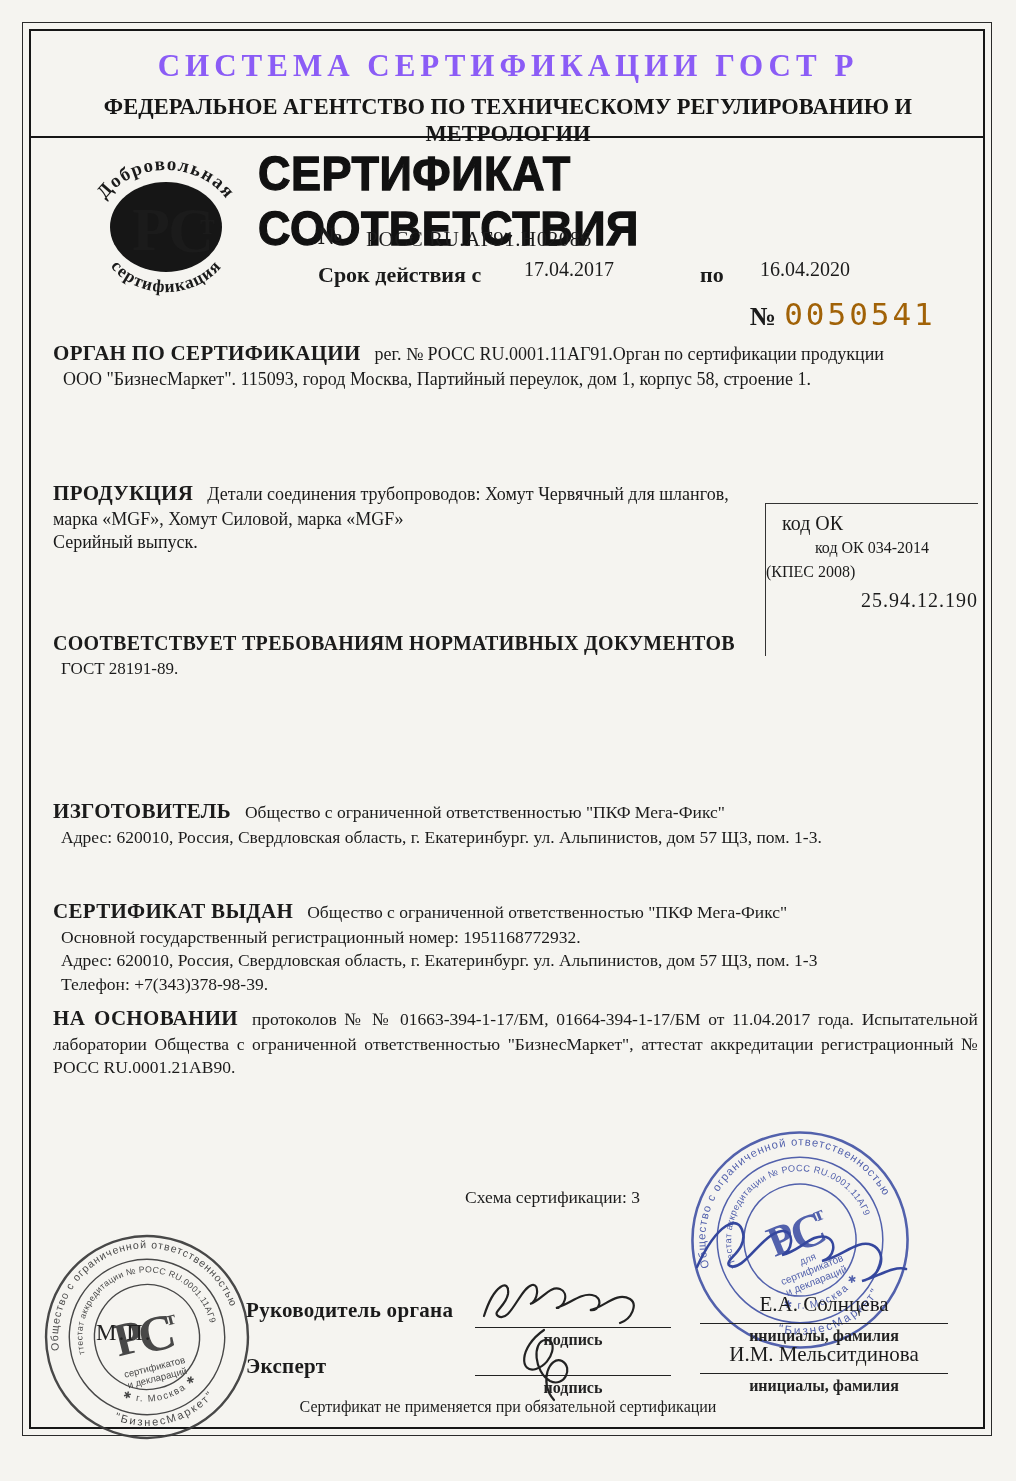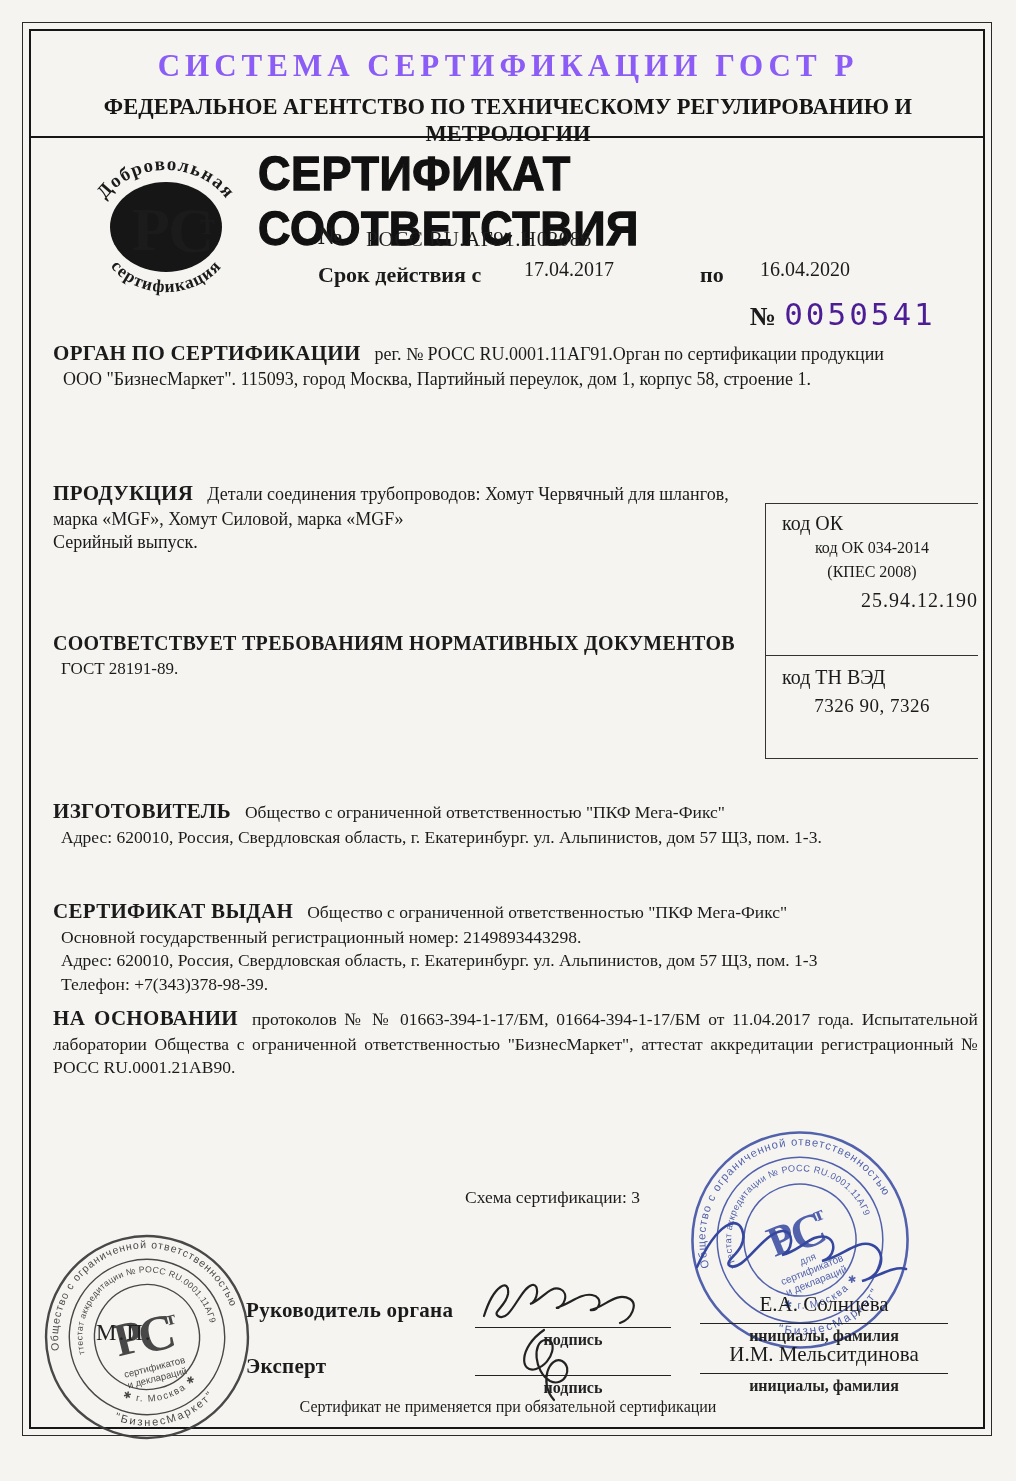--- a/index.html
+++ b/index.html
@@ -24,31 +24,31 @@
         font-family:"Liberation Sans", sans-serif; font-weight:bold; font-size:45px;
         letter-spacing:0.5px; color:#111; -webkit-text-stroke:1.2px #111; transform:scaleY(1.05);}
   .num-row{position:absolute; left:318px; top:222px; font-size:25px; font-weight:bold;}
   .num-val{position:absolute; left:366px; top:227px; font-size:21px; letter-spacing:0.5px;}
   .validity-label{position:absolute; left:318px; top:262px; font-size:22px; font-weight:bold;}
   .validity-from{position:absolute; left:524px; top:258px; font-size:20px;}
   .validity-po{position:absolute; left:700px; top:262px; font-size:22px; font-weight:bold;}
   .validity-to{position:absolute; left:760px; top:258px; font-size:20px;}
   .blank-num{position:absolute; left:750px; top:296px; font-size:26px; font-weight:bold;}
   .blank-num .digits{font-family:"DejaVu Sans Mono", monospace; font-size:31px; font-weight:normal;
-        letter-spacing:3px; color:#4c1d95; margin-left:8px;}
+        letter-spacing:3px; color:#a16207; margin-left:8px;}
 
   .sec{position:absolute; left:53px; width:925px; font-size:18px; line-height:1.32;}
   .sec b{font-size:21px; letter-spacing:0.3px;}
   .gap{display:inline-block; width:14px;}
 
   .okbox{position:absolute; left:765px; top:503px; width:212px; height:152px;
          border-top:1.5px solid #333; border-left:1.5px solid #333; font-size:16px;}
   .okbox .lbl{margin:8px 0 4px 16px; font-size:20px;}
   .okbox .l1{text-align:center; margin-top:2px;}
-  .okbox .l2{text-align:center; margin-top:6px;}
+  .okbox .l2{text-align:left; margin-top:6px;}
   .okbox .l3{text-align:right; margin-top:8px; font-size:20px; letter-spacing:1px;}
   .tnbox{position:absolute; left:765px; top:655px; width:212px; height:102px;
          border-top:1.5px solid #333; border-left:1.5px solid #333; border-bottom:1.5px solid #333; font-size:16px;}
   .tnbox .lbl{margin:10px 0 6px 16px; font-size:20px;}
   .tnbox .val{text-align:center; font-size:19px; letter-spacing:0.5px;}
 
   .sig-label{position:absolute; font-weight:bold; font-size:21px; letter-spacing:0.3px;}
   .sig-line{position:absolute; border-bottom:1.6px solid #222;}
   .sig-caption{position:absolute; text-align:center; font-family:Liberation Serif, serif;
          font-size:16px; font-weight:bold; color:#222;}
@@ -121,33 +121,29 @@
     <div class="l1">код ОК 034-2014</div>
     <div class="l2">(КПЕС 2008)</div>
     <div class="l3">25.94.12.190</div>
   </div>
 
   <div class="sec" style="top:630px; width:700px;">
     <b style="font-size:20px;">СООТВЕТСТВУЕТ ТРЕБОВАНИЯМ НОРМАТИВНЫХ ДОКУМЕНТОВ</b><br>
     <span style="font-size:17px; margin-left:8px;">ГОСТ 28191-89.</span>
   </div>
 
-  <div class="tnbox">
-    <div class="lbl">код ТН ВЭД</div>
-    <div class="val">7326 90, 7326</div>
-  </div>
 
   <div class="sec" style="top:798px;">
     <b>ИЗГОТОВИТЕЛЬ</b><span class="gap"></span><span style="font-size:17.5px;">Общество с ограниченной ответственностью "ПКФ Мега-Фикс"</span><br>
     <span style="font-size:17.5px; margin-left:8px;">Адрес: 620010, Россия, Свердловская область, г. Екатеринбург. ул. Альпинистов, дом 57 Щ3, пом. 1-3.</span>
   </div>
 
   <div class="sec" style="top:898px;">
     <b>СЕРТИФИКАТ ВЫДАН</b><span class="gap"></span><span style="font-size:17.5px;">Общество с ограниченной ответственностью "ПКФ Мега-Фикс"</span><br>
-    <span style="font-size:17.5px; margin-left:8px;">Основной государственный регистрационный номер: 2149893443298.</span><br>
+    <span style="font-size:17.5px; margin-left:8px;">Основной государственный регистрационный номер: 1951168772932.</span><br>
     <span style="font-size:17.5px; margin-left:8px;">Адрес: 620010, Россия, Свердловская область, г. Екатеринбург. ул. Альпинистов, дом 57 Щ3, пом. 1-3</span><br>
     <span style="font-size:17.5px; margin-left:8px;">Телефон: +7(343)378-98-39.</span>
   </div>
 
   <div class="sec" style="top:1005px; text-align:justify;">
     <b>НА ОСНОВАНИИ</b><span class="gap"></span><span style="font-size:17.5px;">протоколов  №  №  01663-394-1-17/БМ,  01664-394-1-17/БМ  от  11.04.2017  года.  Испытательной лаборатории Общества с ограниченной ответственностью "БизнесМаркет", аттестат аккредитации регистрационный № РОСС RU.0001.21АВ90.</span>
   </div>
 
   <div class="sec" style="top:1186px; left:465px; width:400px; font-size:17.5px;">Схема сертификации: 3</div>
 

